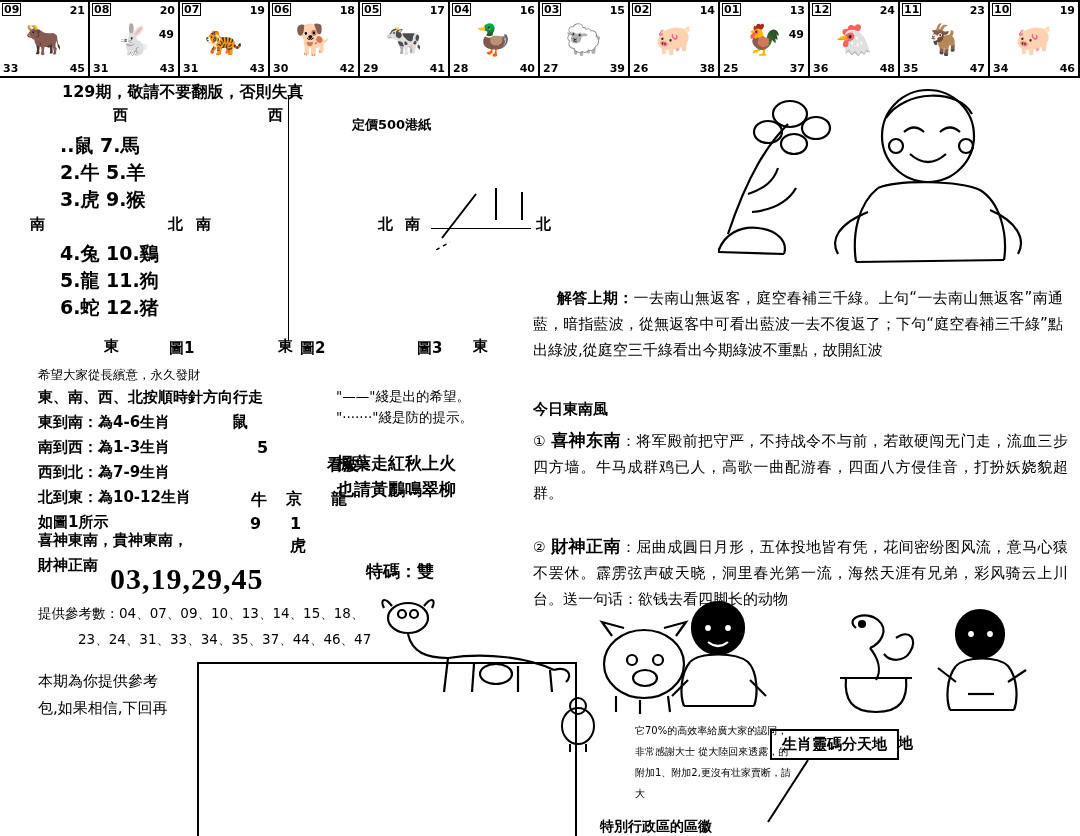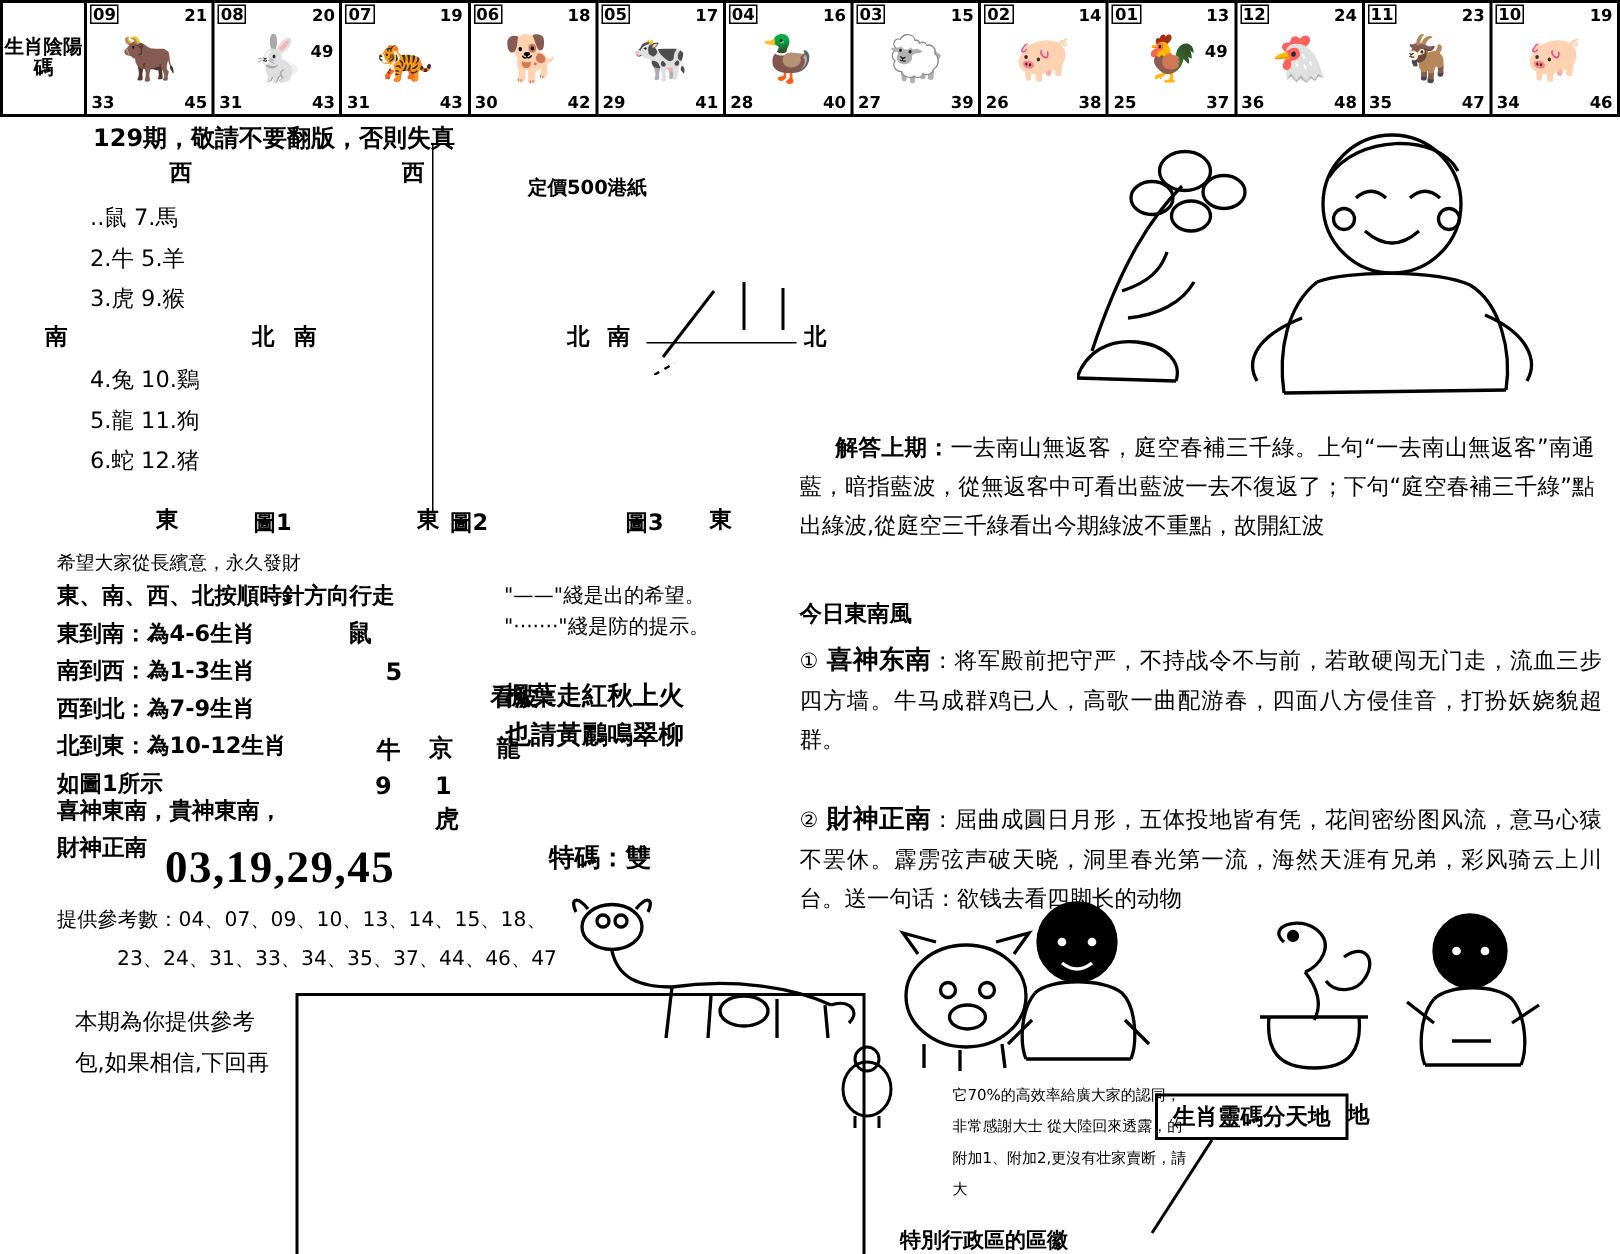--- a/index.html
+++ b/index.html
@@ -43,21 +43,21 @@
     font-size:30px;line-height:1;
   }
   .abs{position:absolute;}
 
   .hdr129{left:62px;top:82px;font-size:16px;font-weight:bold;}
   .price{left:352px;top:116px;font-size:13px;font-weight:bold;}
 
   
   .compass-word{font-size:15px;font-weight:bold;}
 
-  .ziodiac-list{font-size:15px;line-height:27px;font-weight:normal;}
+  .ziodiac-list{font-size:19px;line-height:27px;font-weight:bold;}
 
   .divider-v{position:absolute;background:#000;width:1px;}
   .divider-h{position:absolute;background:#000;height:1px;}
 
   .small-note{font-size:12.5px;}
   .mid{font-size:15px;font-weight:bold;line-height:25px;}
   .bigred{font-size:30px;font-weight:bold;font-family:"Liberation Serif",serif;letter-spacing:1px;}
   .refnums{font-size:13.5px;line-height:26px;}
 
   .rblock{font-size:15px;line-height:26px;text-align:justify;}
@@ -73,23 +73,20 @@
   
   svg{display:block;}
   .art{position:absolute;}
 </style>
 </head>
 <body>
 
 <div class="page">
 
   <div class="strip">
-    <div class="strip-left">
-      <span>生肖陰陽碼</span>
-    </div>
     <div class="cells">
 
       <div class="cell">
         <div class="tl">09</div>
         <div class="tr">21</div>
         <div class="animal">🐂</div>
         <div class="bl">33</div>
         <div class="br">45</div>
       </div>
 
@@ -258,21 +255,21 @@
   <div class="abs mid" style="left:38px;top:553px;">財神正南</div>
 
   <div class="abs bigred" style="left:110px;top:562px;">03,19,29,45</div>
   <div class="abs" style="left:366px;top:560px;font-size:17px;font-weight:bold;">特碼：雙</div>
 
   <div class="abs refnums" style="left:38px;top:600px;">
     <span>提供參考數：</span><span>04、07、09、10、13、14、15、18、</span>
   </div>
   <div class="abs refnums" style="left:78px;top:626px;">23、24、31、33、34、35、37、44、46、47</div>
 
-  <div class="abs" style="left:38px;top:668px;font-size:15px;line-height:27px;margin-left:12px;">
+  <div class="abs" style="left:38px;top:668px;font-size:15px;line-height:27px;">
     <div>本期為你提供參考</div>
     <div>包,如果相信,下回再</div>
   </div>
 
   <div class="whitebox" style="left:197px;top:662px;width:376px;height:174px;"></div>
 
   <div class="abs rblock" style="left:533px;top:285px;width:530px;">
     <span style="font-weight:bold;padding-left:24px;">解答上期：</span><span>一去南山無返客，庭空春補三千綠。上句“一去南山無返客”南通藍，暗指藍波，從無返客中可看出藍波一去不復返了；下句“庭空春補三千綠”點出綠波,從庭空三千綠看出今期綠波不重點，故開紅波</span>
   </div>
 

